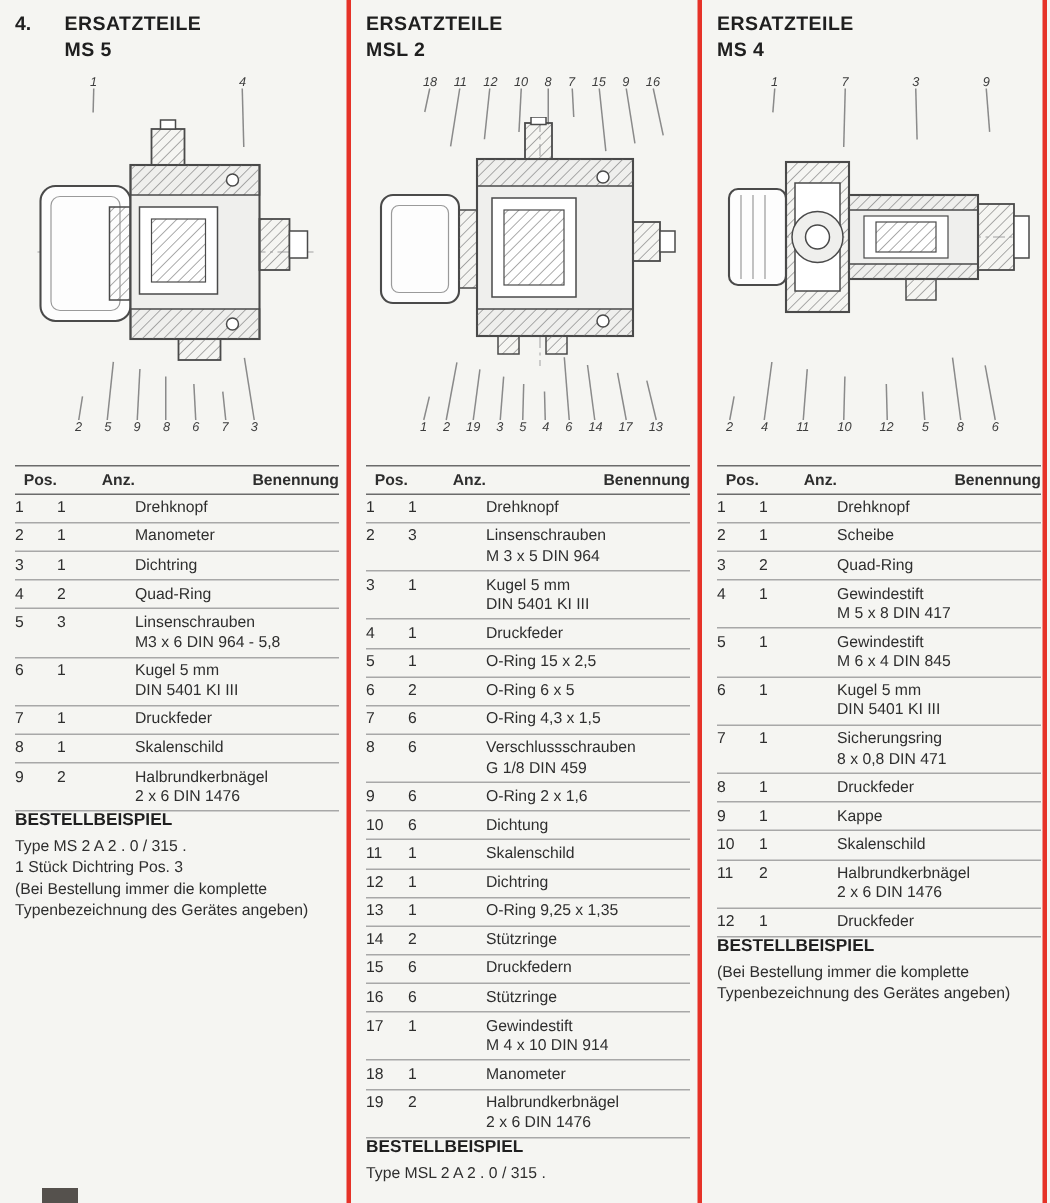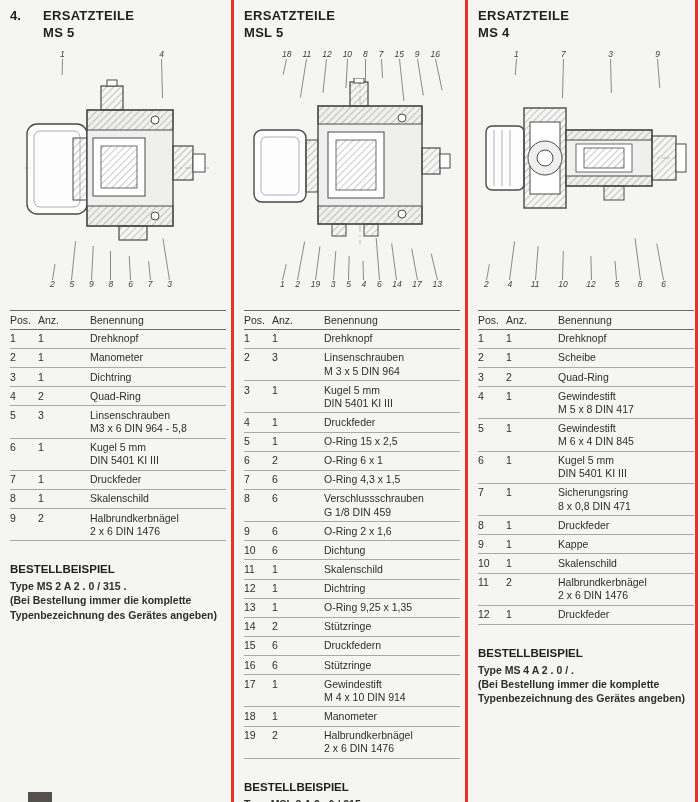--- a/index.html
+++ b/index.html
@@ -29,28 +29,28 @@
   .callouts-bottom { bottom:2px; align-items:flex-end; }
   .callout { display:flex; flex-direction:column; align-items:center; }
   .callout-num { font-size:8.5px; font-style:italic; color:#3d3d3d; line-height:1.1; }
   .leader { width:1px; background:#8a8a8a; display:block; }
 
   .c1t { padding:0 62px 0 50px; } .c1b { padding:0 54px 0 40px; }
   .c2t { padding:0 20px 0 38px; } .c2b { padding:0 18px 0 36px; }
   .c3t { padding:0 34px 0 36px; } .c3b { padding:0 28px 0 6px; }
 
   .parts-table { width:100%; border-collapse:collapse; font-size:10.5px; margin-top:18px; color:#2e2e2e; }
-  .parts-table th { text-align:left; font-weight:normal; border-top:1px solid #6b6b6b; border-bottom:1px solid #6b6b6b; padding:3px 0; }
+  .parts-table th { text-align:right; font-weight:bold; border-top:1px solid #6b6b6b; border-bottom:1px solid #6b6b6b; padding:3px 0; }
   .parts-table td { border-bottom:1px solid #a8a8a8; padding:2.5px 0; vertical-align:top; line-height:1.25; }
   .parts-table .pos { width:28px; }
   .parts-table .anz { width:52px; }
 
-  .order-example { margin-top:22px; }
+  .order-example { }
   .oe-heading { font-weight:bold; font-size:11.5px; color:#1f1f1f; margin-bottom:4px; }
-  .oe-line { font-size:10.5px; line-height:1.35; color:#2e2e2e;font-weight:bold; }
+  .oe-line { font-size:10.5px; line-height:1.35; color:#2e2e2e; }
 
   .footer-mark { position:absolute; left:28px; bottom:0; width:24px; height:10px; background:#55514d; }
 
   svg .st { stroke:#4a4a4a; }
 </style>
 </head>
 <body>
 
 <svg width="0" height="0" style="position:absolute" aria-hidden="true">
   <defs>
@@ -207,30 +207,31 @@
           <td class="name">
             <div>Halbrundkerbnägel</div>
             <div>2 x 6 DIN 1476</div>
           </td>
         </tr>
       </tbody>
   </table>
   <section class="order-example">
     <div class="oe-heading">BESTELLBEISPIEL</div>
     <div class="oe-line">Type MS 2 A 2 . 0 / 315 .</div>
+    <div class="oe-line">1 Stück Dichtring Pos. 3</div>
     <div class="oe-line">(Bei Bestellung immer die komplette</div>
     <div class="oe-line">Typenbezeichnung des Gerätes angeben)</div>
   </section>
 </article>
 
 <article class="col col2">
   <div class="col-header">
     <div>
       <div class="title-line">ERSATZTEILE</div>
-      <div class="title-line">MSL 5</div>
+      <div class="title-line">MSL 2</div>
     </div>
   </div>
   <div class="diagram">
     <div class="callouts callouts-top c2t">
         <span class="callout">
           <span class="callout-num">18</span>
           <span class="leader" style="height: 16px; transform: rotate(12deg); transform-origin: center top;"></span>
         </span>
         <span class="callout">
           <span class="callout-num">11</span>
@@ -372,21 +373,21 @@
           <td class="pos">5</td>
           <td class="anz">1</td>
           <td class="name">
             <div>O-Ring 15 x 2,5</div>
           </td>
         </tr>
         <tr>
           <td class="pos">6</td>
           <td class="anz">2</td>
           <td class="name">
-            <div>O-Ring 6 x 1</div>
+            <div>O-Ring 6 x 5</div>
           </td>
         </tr>
         <tr>
           <td class="pos">7</td>
           <td class="anz">6</td>
           <td class="name">
             <div>O-Ring 4,3 x 1,5</div>
           </td>
         </tr>
         <tr>
@@ -662,19 +663,18 @@
           <td class="pos">12</td>
           <td class="anz">1</td>
           <td class="name">
             <div>Druckfeder</div>
           </td>
         </tr>
       </tbody>
   </table>
   <section class="order-example">
     <div class="oe-heading">BESTELLBEISPIEL</div>
-    <div class="oe-line">Type MS 4 A 2 . 0 / .</div>
     <div class="oe-line">(Bei Bestellung immer die komplette</div>
     <div class="oe-line">Typenbezeichnung des Gerätes angeben)</div>
   </section>
 </article>
 
 <div class="footer-mark"></div>
 
 </body></html>

